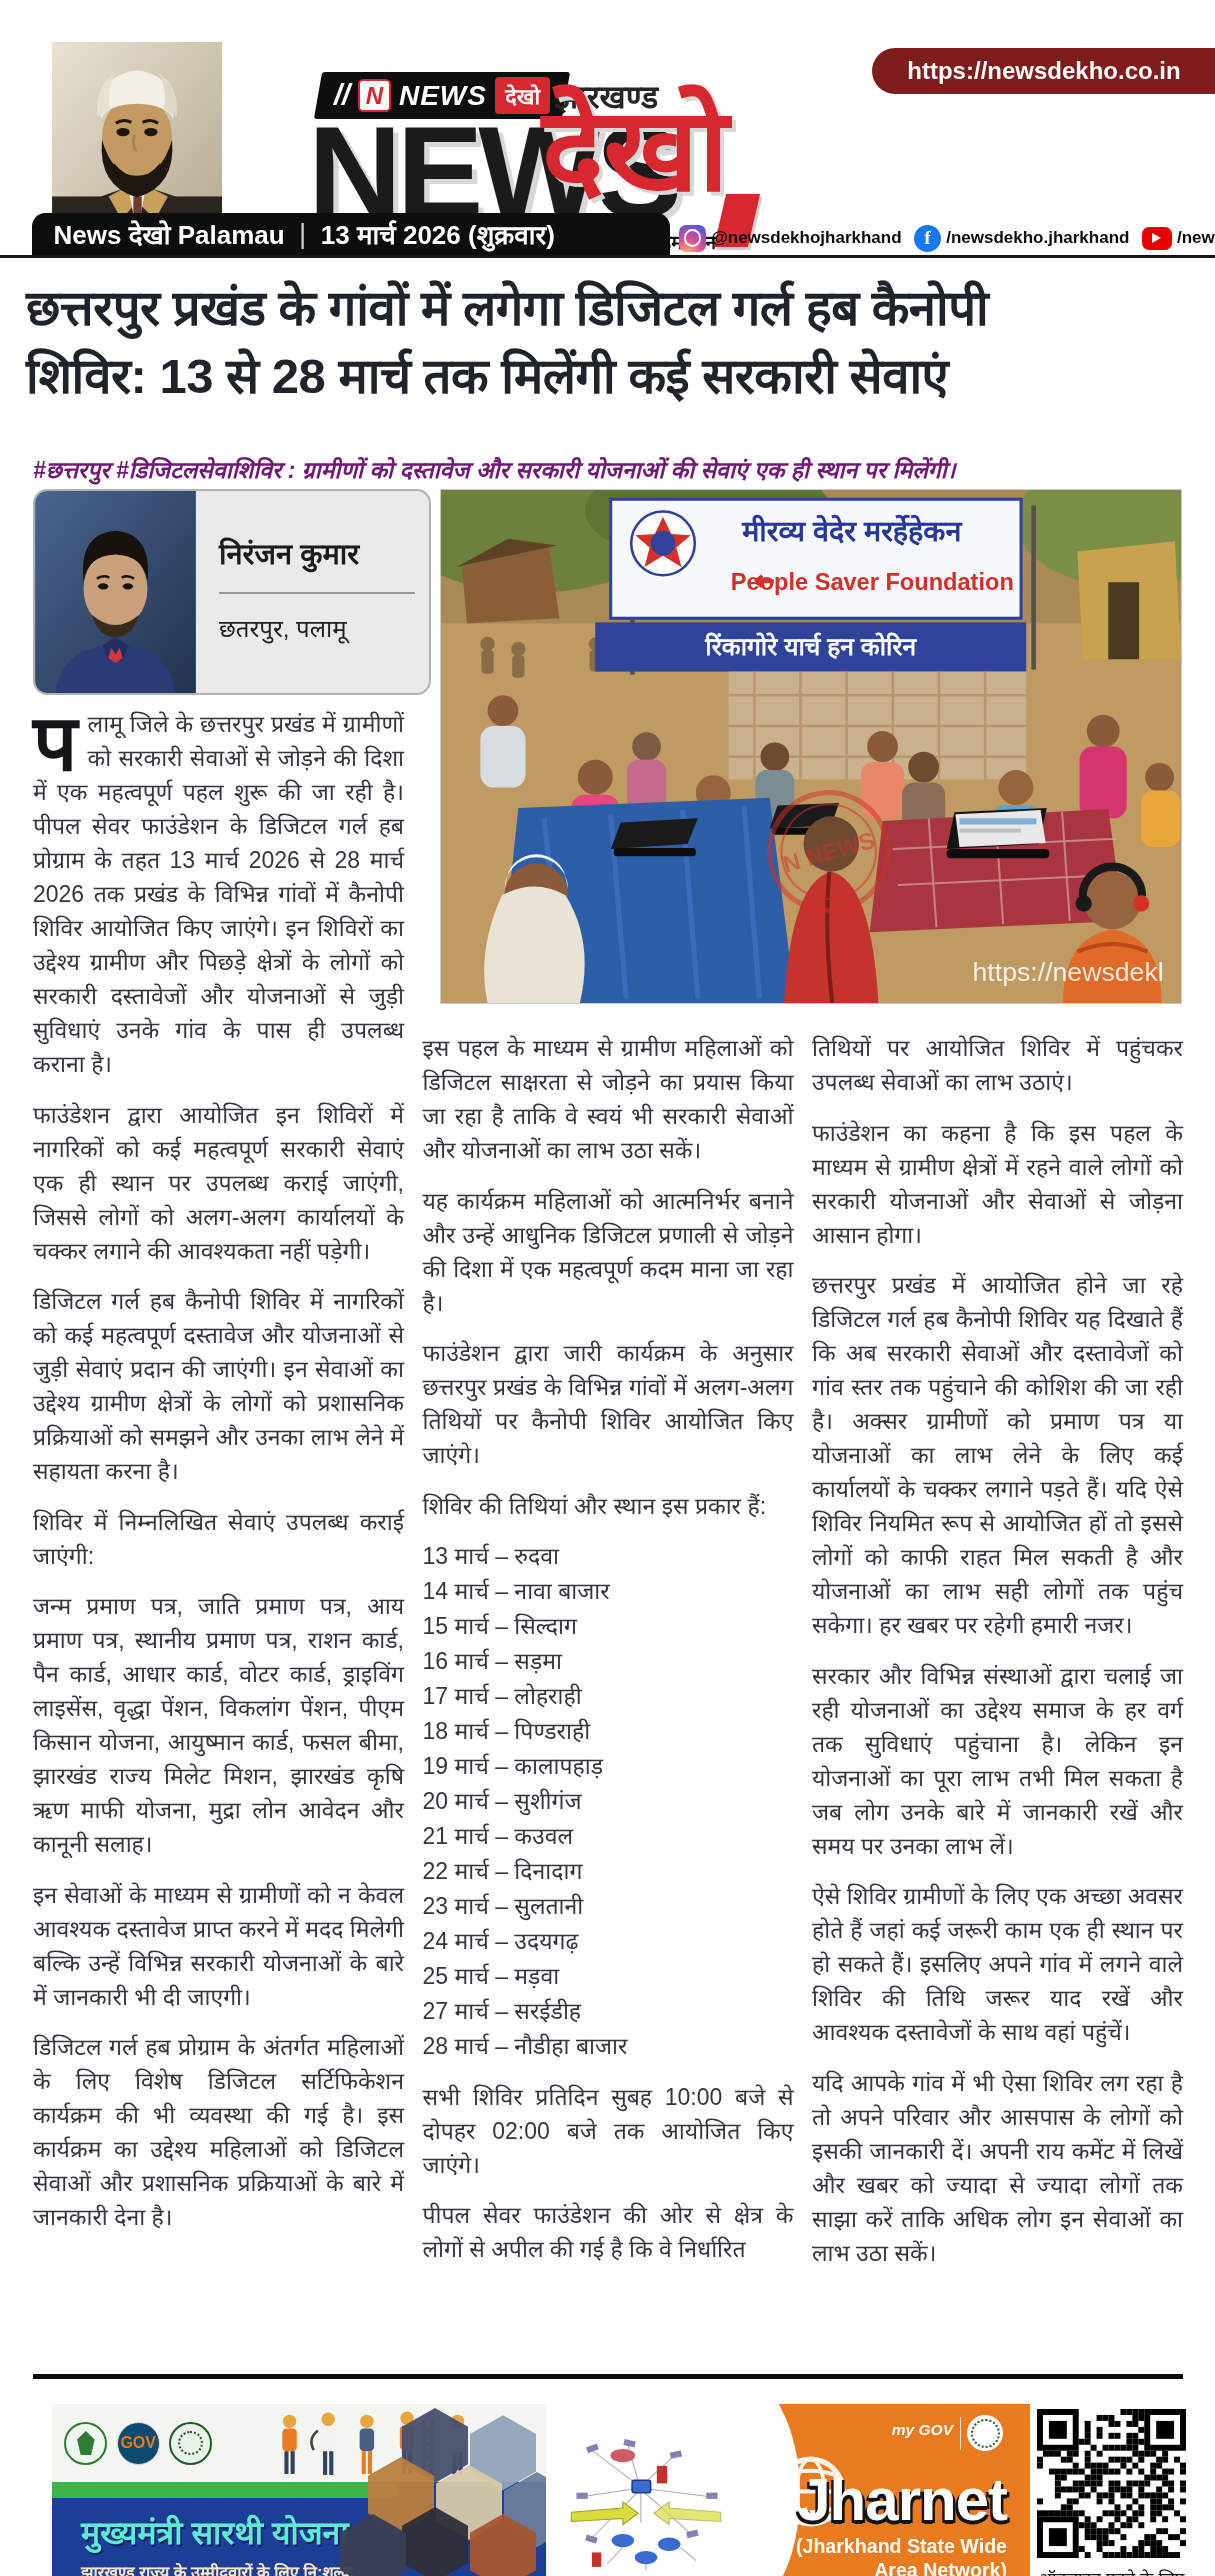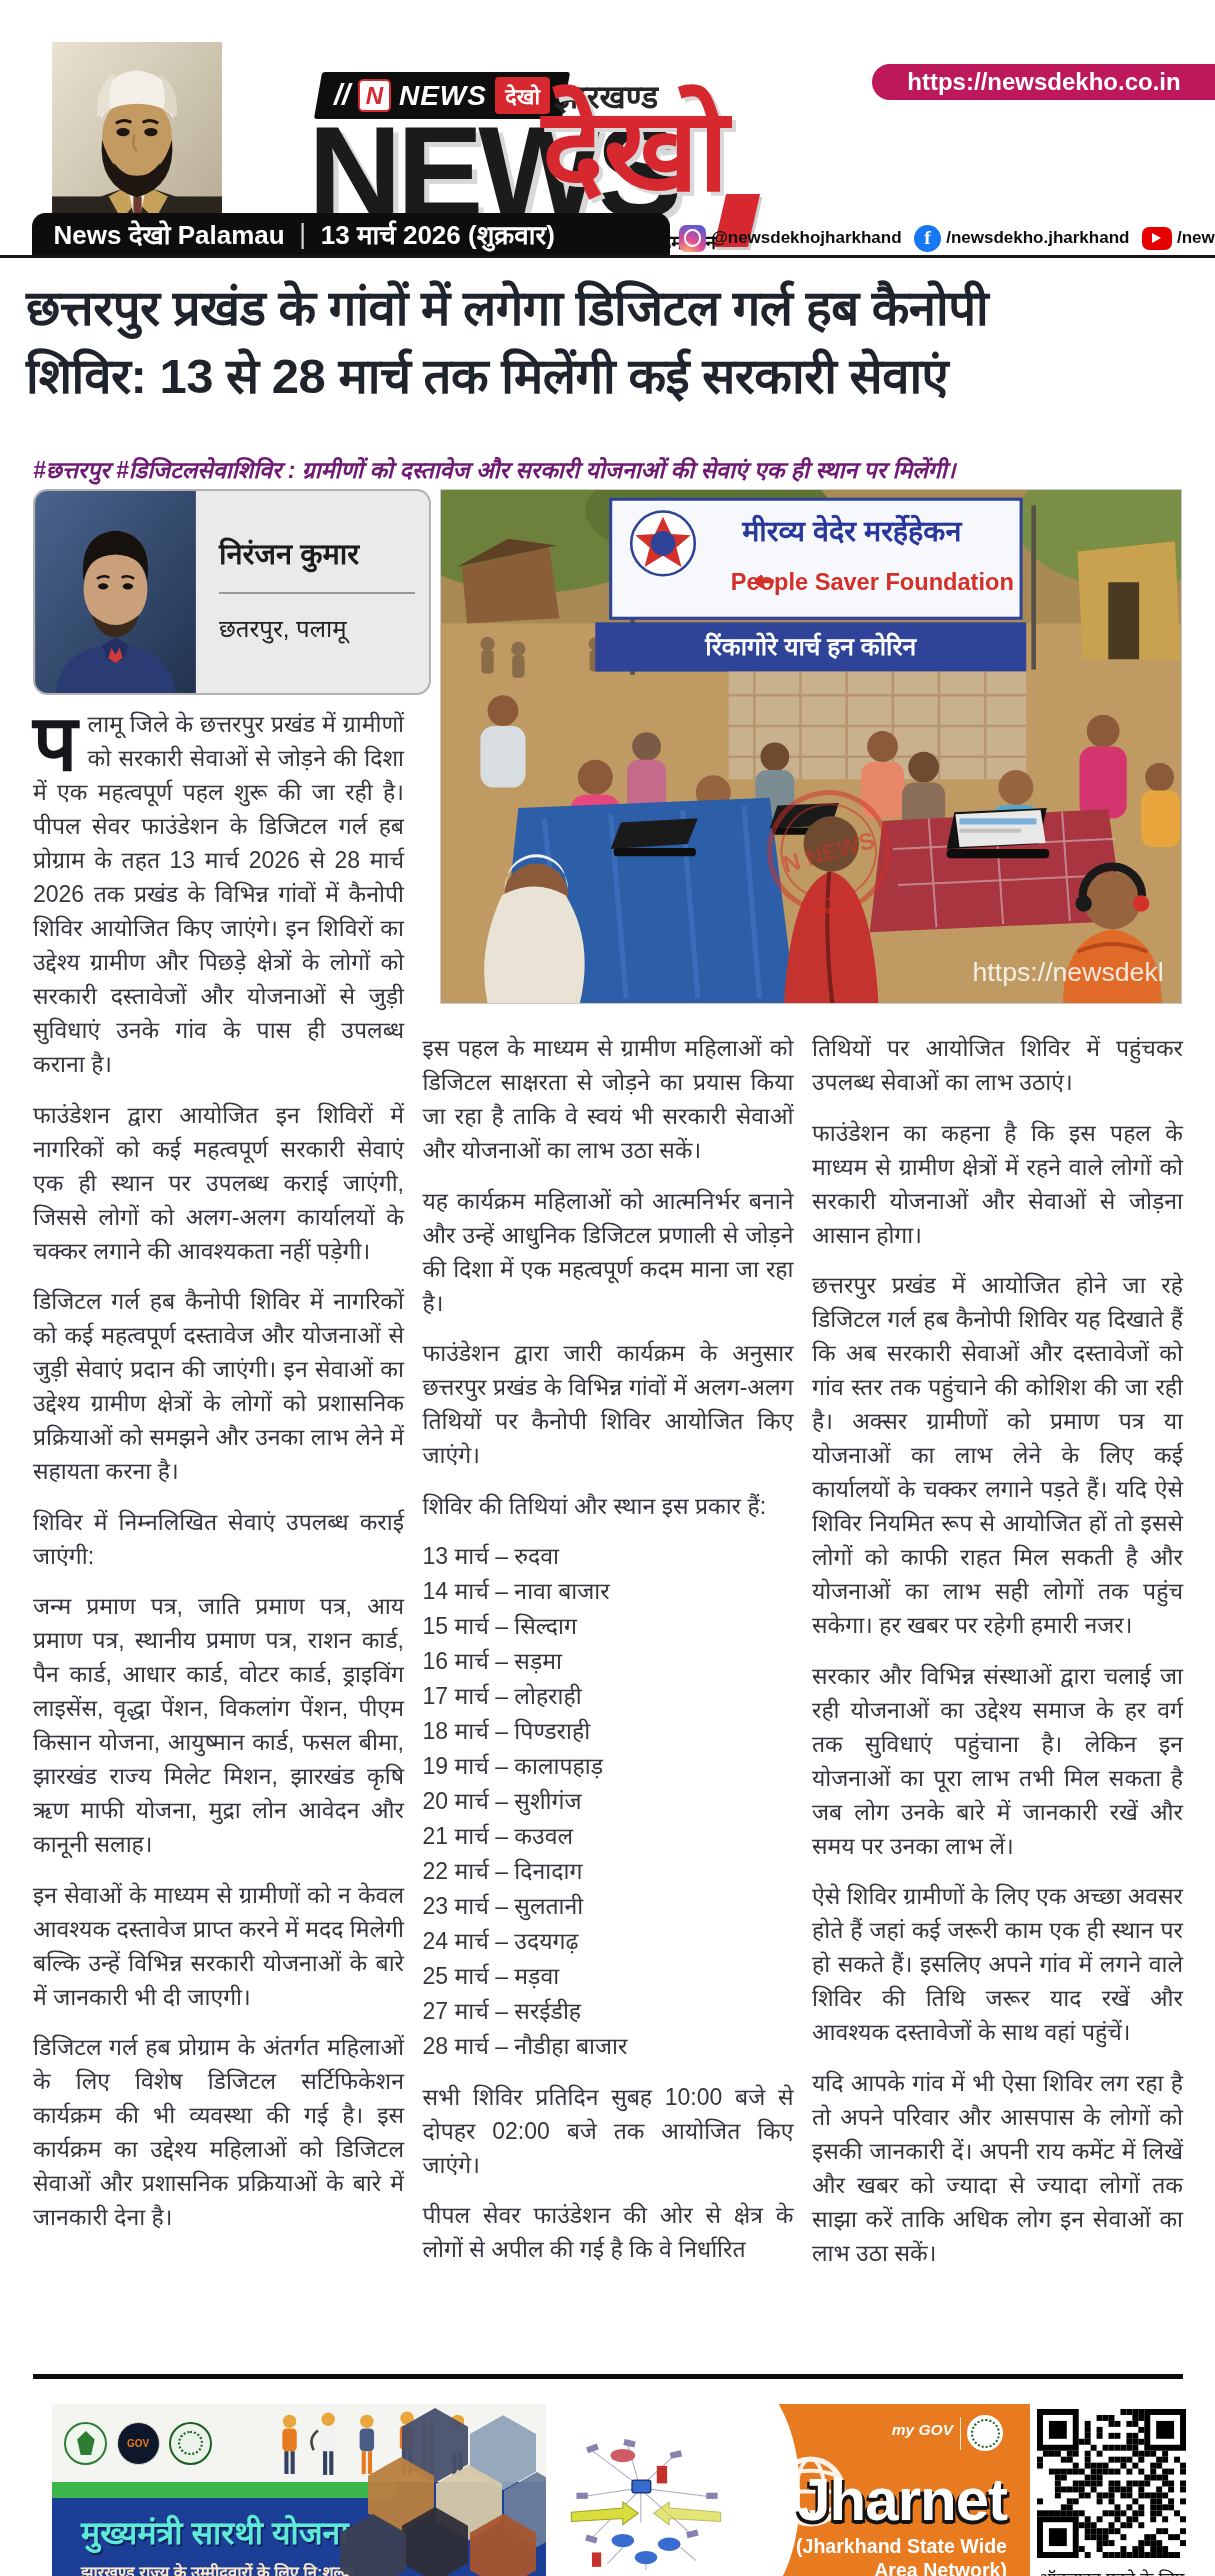--- a/index.html
+++ b/index.html
@@ -21,21 +21,21 @@
 
   .big-news { position:absolute; left:308px; top:107px; font-size:130px; line-height:1; font-weight:800;
     letter-spacing:-5.2px; color:#1b1b1b; text-shadow:5.2px 5.2px 0 #d8d8d8; }
   .jharkhand { position:absolute; left:554px; top:74px; font-size:32px; font-weight:700; color:#262626; }
   .big-dekho { position:absolute; left:542px; top:87px; font-size:116px; line-height:1.1; font-weight:800;
     color:#d7282f; text-shadow:4.1px 4.1px 0 #d8d8d8; }
   .tagline { position:absolute; left:536px; top:229px; font-size:19px; font-weight:800; color:#101010; }
   .red-flag { position:absolute; left:720px; top:194px; width:34px; height:53px; background:#d7282f;
     transform:skewX(-13deg); box-shadow:3.1px 3.1px 0 #cfcfcf; }
 
-  .url-badge { position:absolute; right:0; top:64px; width:344px; height:36px; background:#be185d;
+  .url-badge { position:absolute; right:0; top:48px; width:344px; height:46px; background:#7f1d1d;
     border-radius:25px 0 0 25px; color:#fff; font-size:24px; font-weight:800;
     display:flex; align-items:center; justify-content:center; }
 
   .date-bar { position:absolute; left:32px; top:213px; width:638px; height:42px; background:#0d0d0d;
     border-radius:13.4px 13.4px 0 0; color:#fff; display:flex; align-items:center; gap:14.4px; padding:0 21.6px;
     font-size:26px; font-weight:700; }
   .date-divider { font-weight:400; color:#cfcfcf; font-size:28px; }
 
   .social-row { position:absolute; left:679px; top:221px; height:34px; display:flex; align-items:center; gap:12.4px; }
   .social-item { display:flex; align-items:center; gap:5.2px; }
@@ -79,21 +79,21 @@
 
   
   .footer-rule { position:absolute; left:33px; top:2374px; width:1150px; height:4.6px; background:#0c0c0c; }
 
   .saarthi { position:absolute; left:52px; top:2404px; width:494px; height:179px; background:#1d3e96; overflow:hidden; }
   .s-top { position:absolute; left:0; top:0; width:100%; height:78px; background:#f4f4f1;
     display:flex; align-items:center; gap:9.3px; padding:0 12.4px; }
   .s-logo { width:43px; height:43px; border-radius:50%; flex:none; display:flex; align-items:center; justify-content:center; }
   .s-logo1 { background:#eef6ee; border:2.6px solid #2e7d32; }
   .s-logo1::before { content:""; width:17.5px; height:24px; background:#2e7d32; clip-path:polygon(50% 0,100% 35%,80% 100%,20% 100%,0 35%); }
-  .s-logo2 { background:#0f172a; border:1.5px solid #ddd; font-size:10px; font-weight:800; color:#e87a1f; }
+  .s-logo2 { background:#0c4a6e; border:1.5px solid #ddd; font-size:16px; font-weight:800; color:#e87a1f; }
   .s-logo3 { background:#eaf2ea; border:2.6px solid #1b5e20; }
   .s-logo3::before { content:""; width:20.6px; height:20.6px; border-radius:50%; border:2.6px dotted #1b5e20; }
   .s-workers { flex:1; height:67px; }
   .s-green { position:absolute; left:0; top:78px; width:70%; height:15.5px; background:#3cb54a; border-radius:0 9.3px 9.3px 0; }
   .s-blue-text { position:absolute; left:29px; top:106px; width:289px; }
   .s-title { font-size:32px; font-weight:800; color:#5eead4; text-shadow:1.5px 1.5px 0 #0a1f5c; }
   .s-sub { margin-top:7.2px; font-size:16.5px; font-weight:700; color:#fce8c8; }
   .s-hexes { position:absolute; right:0; top:4.1px; width:206px; height:173px; }
   .hex { position:absolute; width:66px; height:75px; clip-path:polygon(50% 0,100% 25%,100% 75%,50% 100%,0 75%,0 25%); opacity:.95; }
 

